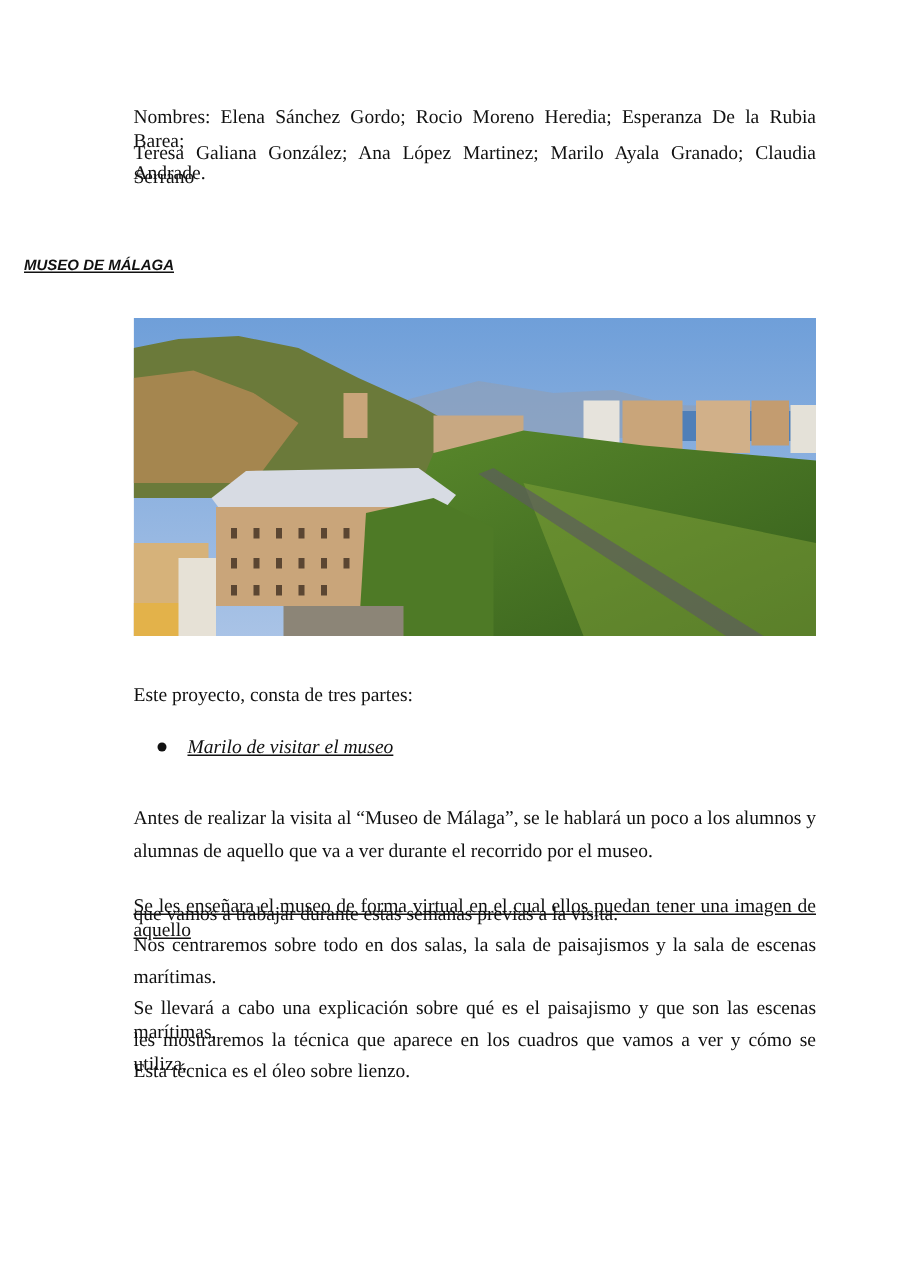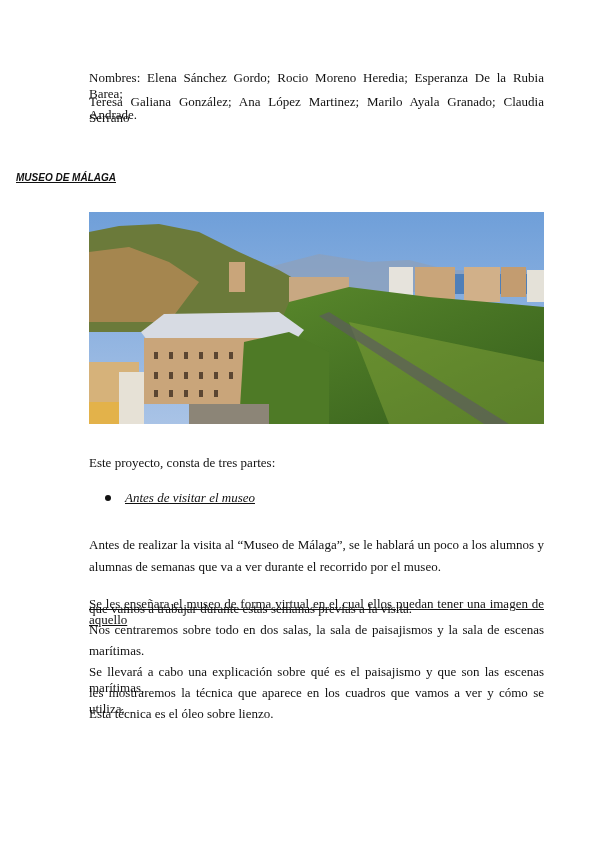--- a/index.html
+++ b/index.html
@@ -89,24 +89,24 @@
       <rect x="0" y="190" width="50" height="22" fill="#e3b24a"></rect>
       <rect x="30" y="160" width="25" height="52" fill="#e6e1d6"></rect>
 
       <rect x="100" y="192" width="80" height="20" fill="#8c8577"></rect>
     </svg>
   </div>
 
   <div class="line" style="top:455px;">Este proyecto, consta de tres partes:</div>
 
   <span class="bullet"></span>
-  <div class="bullet-text">Antes de visitar el museo</div>
+  <div class="bullet-text">Marilo de visitar el museo</div>
 
   <div class="line justify" style="top:537px;">Antes de realizar la visita al “Museo de Málaga”, se le hablará un poco a los alumnos y</div>
-  <div class="line" style="top:559px;">alumnas de semanas que va a ver durante el recorrido por el museo.</div>
+  <div class="line" style="top:559px;">alumnas de aquello que va a ver durante el recorrido por el museo.</div>
   <div class="line justify" style="top:596px;text-decoration:underline;">Se les enseñara el museo de forma virtual en el cual ellos puedan tener una imagen de aquello</div>
   <div class="line justify" style="top:622px;">Nos centraremos sobre todo en dos salas, la sala de paisajismos y la sala de escenas</div>
   <div class="line" style="top:601px;">que vamos a trabajar durante estas semanas previas a la visita.</div>
   <div class="line" style="top:643px;">marítimas.</div>
   <div class="line justify" style="top:664px;">Se llevará a cabo una explicación sobre qué es el paisajismo y que son las escenas marítimas,</div>
   <div class="line" style="top:706px;">Esta técnica es el óleo sobre lienzo.</div>
   <div class="line justify" style="top:685px;">les mostraremos la técnica que aparece en los  cuadros que vamos a ver y cómo se utiliza.</div>
 
 </div>
 

